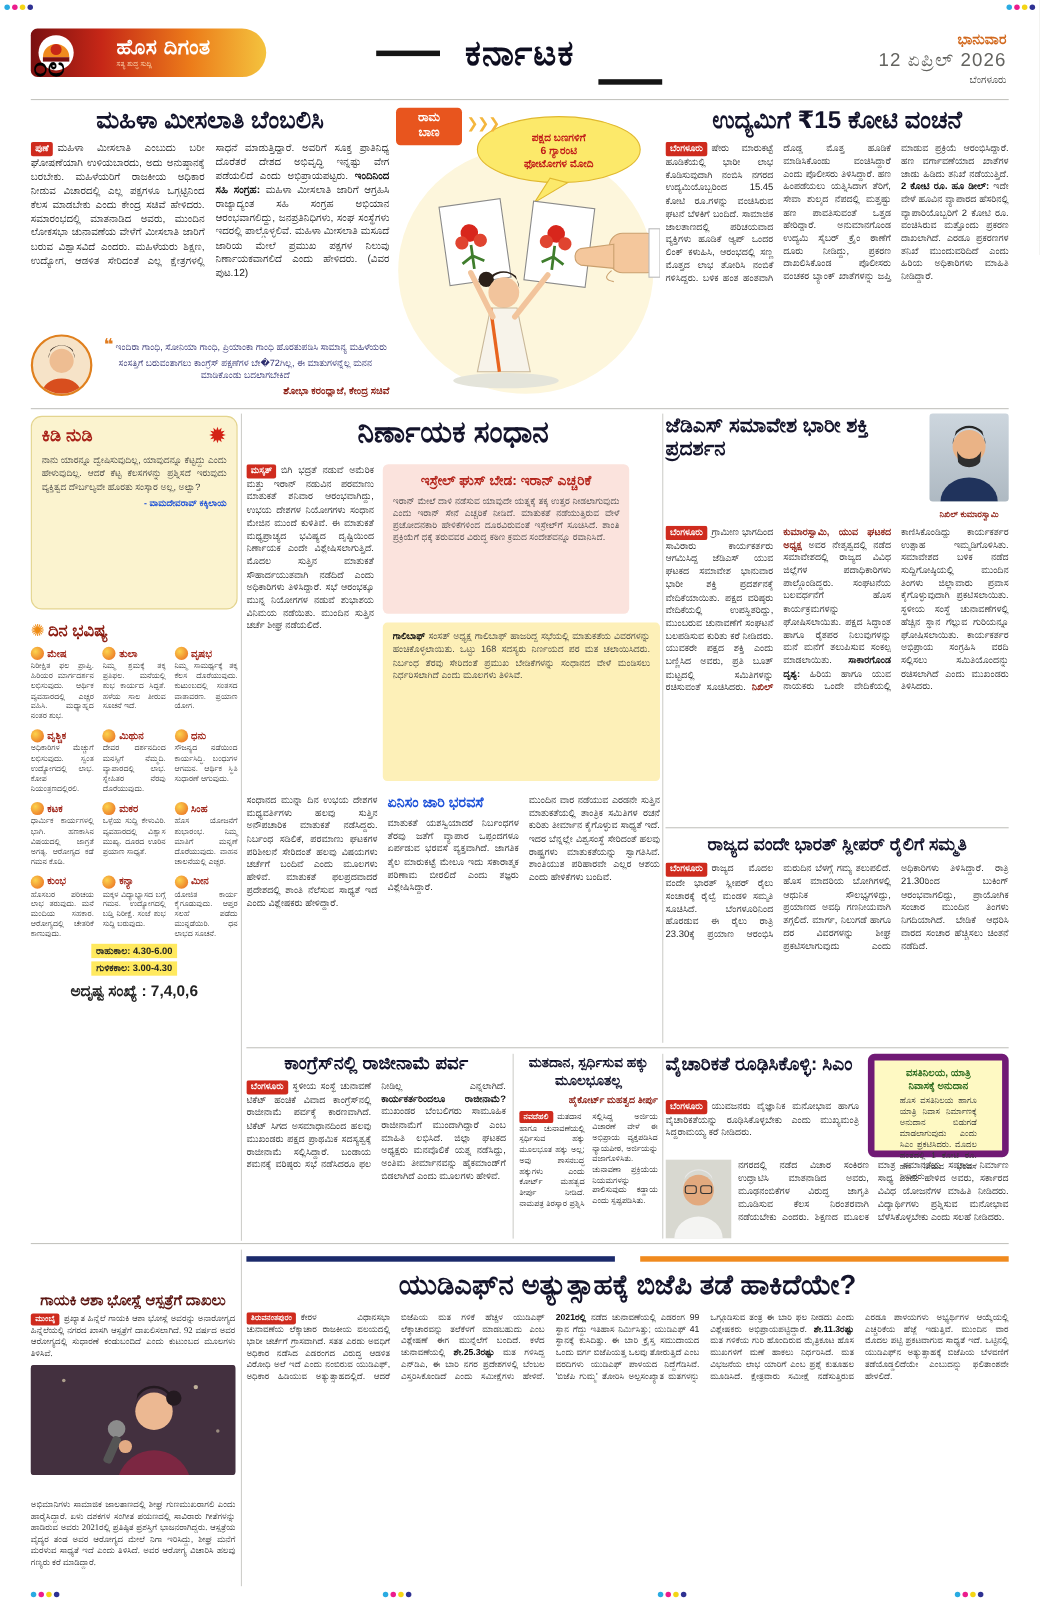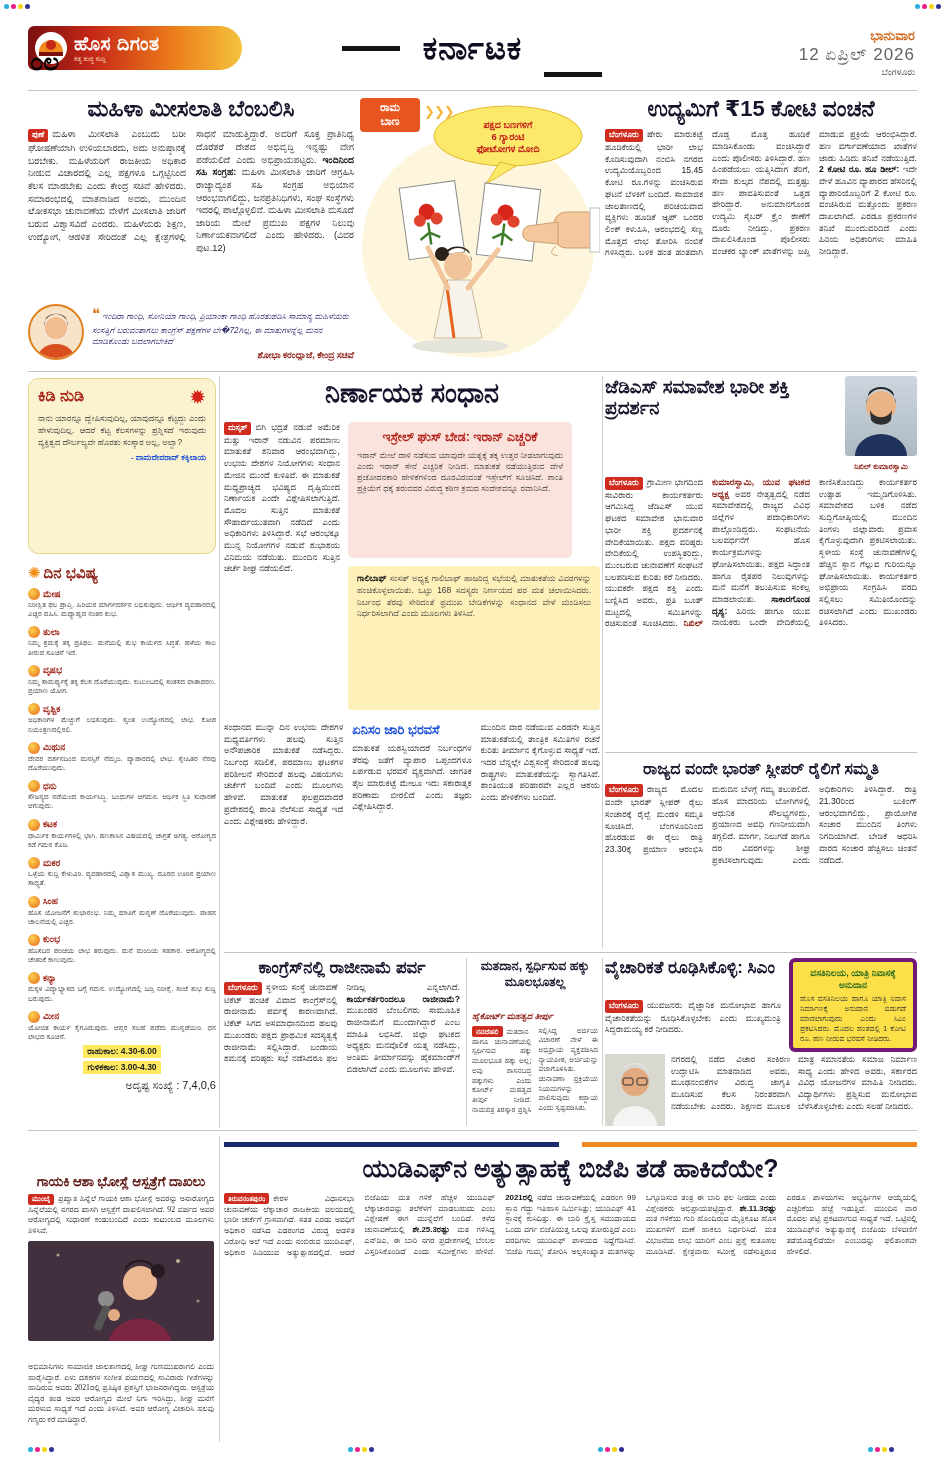--- a/index.html
+++ b/index.html
@@ -13,68 +13,68 @@
   .headline{font-weight:bold;color:#14142b;line-height:1.15;}
   .pill{display:inline-block;background:#cf2b1e;color:#fff;font-weight:bold;font-size:8px;
         padding:0 4px;border-radius:2px;margin-right:4px;line-height:1.6;}
   .insub{font-weight:bold;color:#101010;}
   .insub-m{font-weight:bold;color:#8c1d12;}
   .bnum{font-weight:bold;color:#101010;}
   .body-s{font-size:8.6px;line-height:1.36;color:#222;}
   .body-xs{font-size:7.8px;line-height:1.35;color:#262626;}
   
   .masthead{left:28px;top:26px;width:214px;height:44px;border-radius:6px 22px 22px 6px;
-     background:linear-gradient(90deg,#7a1010,#c62717 30%,#ec7c1a 68%,#f4c33e);display:flex;align-items:center;padding-left:6px;box-sizing:border-box;}
+     background:linear-gradient(90deg,#7a1010,#c62717 30%,#ec7c1a 68%,#f4c33e);display:flex;align-items:center;padding-left:6px;box-sizing:border-box;gap:32px;}
   .mast-name{color:#fff;font-weight:bold;font-size:19px;line-height:1;letter-spacing:.5px;}
   .mast-tag{color:#ffe9c2;font-size:6.5px;margin-top:2px;}
   .edition{left:30px;top:48px;font-size:24px;font-weight:bold;color:#000000;}
   .pg-title{left:0;right:0;top:30px;text-align:center;font-size:32px;font-weight:bold;color:#0e0e20;letter-spacing:1px;}
   .bar{position:absolute;height:5px;background:#151515;}
   .datebox{right:30px;top:28px;text-align:right;}
   .day{color:#d2691e;font-weight:bold;font-size:13px;}
   .date{color:#63635f;font-size:17px;letter-spacing:1px;margin-top:1px;}
   .city{color:#3d3d3a;font-size:9px;margin-top:2px;}
   
   .regs{position:absolute;display:flex;gap:2px;}
   .regs i{width:5px;height:5px;border-radius:50%;display:block;}
   .c1{background:#29abe2}.c2{background:#ec1c8d}.c3{background:#f4d514}.c4{background:#2e3192}
   
-  .a1-quote{font-style:italic;font-size:8.3px;line-height:1.35;color:#2e2e6e;}
+  .a1-quote{font-size:8.3px;line-height:1.35;color:#2e2e6e;text-align:center;}
   .byline{font-weight:bold;font-size:9px;color:#8c1d12;text-align:right;margin-top:3px;}
   .qmark{color:#e07b1e;font-size:15px;font-weight:bold;margin-right:2px;}
   
   .toon-label{position:absolute;left:2px;top:2px;width:60px;background:#e8551e;border-radius:4px;
       color:#fff;font-weight:bold;font-size:11px;text-align:center;line-height:1.25;padding:3px 0;z-index:3;}
   .toon-arrows{position:absolute;left:66px;top:8px;color:#f4b63e;font-size:13px;font-weight:bold;letter-spacing:-1px;z-index:3;}
   
   .kidi{left:28px;top:378px;width:188px;height:176px;background:#fbf3cf;border:1px solid #e3d48e;
         border-radius:10px;box-sizing:border-box;padding:8px 9px;}
   .kidi-title{font-size:16px;font-weight:bold;color:#a8231a;}
   .kidi-star{color:#d42316;font-size:20px;line-height:1;}
   .kidi-quote{font-size:8.3px;line-height:1.45;color:#3a3a3a;margin-top:5px;text-align:justify;}
   .kidi-attr{font-size:8px;font-weight:bold;color:#1b4fd8;text-align:right;margin-top:5px;}
   
   .horo{left:28px;top:564px;width:188px;}
   .horo-title{font-size:15px;font-weight:bold;color:#8c1d12;margin-bottom:6px;}
   .horo-sun{color:#ef8a12;margin-right:3px;}
-  .horo-grid{display:grid;grid-template-columns:1fr;column-gap:8px;row-gap:7px;}
+  .horo-grid{display:grid;grid-template-columns:1fr 1fr 1fr;column-gap:8px;row-gap:7px;}
   .sign-head{display:flex;align-items:center;gap:3px;}
   .sign-ic{width:12px;height:12px;border-radius:50%;background:radial-gradient(circle at 35% 35%,#fcd34d,#e8641e);flex:none;}
   .sign-name{font-size:9px;font-weight:bold;color:#a0261a;}
   .sign-text{font-size:7.1px;line-height:1.3;color:#333;text-align:justify;margin-top:1px;}
   .horo-time{display:block;background:#ffe95e;font-size:8.5px;font-weight:bold;color:#222;
      padding:1px 4px;margin:3px auto 0;width:fit-content;}
-  .horo-lucky{font-size:11px;font-weight:normal;color:#222;text-align:right;margin-top:5px;}
+  .horo-lucky{font-size:14px;font-weight:bold;color:#222;text-align:center;margin-top:5px;}
   
   .pinkbox{background:#fbe3dd;border-radius:5px;padding:8px 9px;box-sizing:border-box;}
   .pink-title{font-size:12.5px;font-weight:bold;color:#b3231a;text-align:center;line-height:1.25;margin-bottom:4px;}
   .yellowbox{background:#fdf0b8;border-radius:4px;padding:7px 9px;box-sizing:border-box;}
   .blue-inset{font-size:13px;font-weight:bold;color:#1b4fd8;line-height:1.3;margin-bottom:4px;}
   
-  .greenbox{background:#fde047;border:4px solid #701a75;border-radius:6px;box-sizing:border-box;padding:6px 7px;}
+  .greenbox{background:#fef9c3;border:6px solid #701a75;border-radius:6px;box-sizing:border-box;padding:6px 23px;}
   .green-title{font-size:9px;font-weight:bold;color:#2c6b1f;text-align:center;line-height:1.3;margin-bottom:3px;}
   
   .udf-bar-l{position:absolute;left:0;top:4px;width:335px;height:5px;background:#1b2a6b;}
   .udf-bar-r{position:absolute;right:0;top:4px;width:335px;height:5px;background:#f08a1e;}
   .photo-cap{font-size:7.5px;font-weight:bold;color:#8c1d12;text-align:center;margin-top:2px;line-height:1.2;}
   .avatar-ring{border:2px solid #e0801e;border-radius:50%;}
 </style>
 </head>
 <body>
 
@@ -360,21 +360,21 @@
     <div class="headline" style="font-size:16.5px;text-align:center;">ಕಾಂಗ್ರೆಸ್‌ನಲ್ಲಿ ರಾಜೀನಾಮೆ ಪರ್ವ</div>
     <div class="just clip body-s" style="margin-top:5px;column-count:2;column-gap:9px;height:138px;">
       <span class="pill">ಬೆಂಗಳೂರು</span><span>ಸ್ಥಳೀಯ ಸಂಸ್ಥೆ ಚುನಾವಣೆ ಟಿಕೆಟ್ ಹಂಚಿಕೆ ವಿವಾದ ಕಾಂಗ್ರೆಸ್‌ನಲ್ಲಿ ರಾಜೀನಾಮೆ ಪರ್ವಕ್ಕೆ ಕಾರಣವಾಗಿದೆ. ಟಿಕೆಟ್ ಸಿಗದ ಅಸಮಾಧಾನದಿಂದ ಹಲವು ಮುಖಂಡರು ಪಕ್ಷದ ಪ್ರಾಥಮಿಕ ಸದಸ್ಯತ್ವಕ್ಕೆ ರಾಜೀನಾಮೆ ಸಲ್ಲಿಸಿದ್ದಾರೆ. ಬಂಡಾಯ ಶಮನಕ್ಕೆ ವರಿಷ್ಠರು ಸಭೆ ನಡೆಸಿದರೂ ಫಲ ನೀಡಿಲ್ಲ ಎನ್ನಲಾಗಿದೆ. </span>
       <span class="insub">ಕಾರ್ಯಕರ್ತರಿಂದಲೂ ರಾಜೀನಾಮೆ?</span>
       <span>ಮುಖಂಡರ ಬೆಂಬಲಿಗರು ಸಾಮೂಹಿಕ ರಾಜೀನಾಮೆಗೆ ಮುಂದಾಗಿದ್ದಾರೆ ಎಂಬ ಮಾಹಿತಿ ಲಭಿಸಿದೆ. ಜಿಲ್ಲಾ ಘಟಕದ ಅಧ್ಯಕ್ಷರು ಮನವೊಲಿಕೆ ಯತ್ನ ನಡೆಸಿದ್ದು, ಅಂತಿಮ ತೀರ್ಮಾನವನ್ನು ಹೈಕಮಾಂಡ್‌ಗೆ ಬಿಡಲಾಗಿದೆ ಎಂದು ಮೂಲಗಳು ಹೇಳಿವೆ.</span>
     </div>
   </div>
 
   <div class="abs" style="left:472px;top:958px;width:126px;">
     <div class="headline" style="font-size:12.5px;text-align:center;line-height:1.3;">ಮತದಾನ, ಸ್ಪರ್ಧಿಸುವ ಹಕ್ಕು ಮೂಲಭೂತಲ್ಲ</div>
-    <div class="insub-m" style="font-size:8.5px;text-align:left;margin-top:20px;font-style:italic;">ಹೈಕೋರ್ಟ್ ಮಹತ್ವದ ತೀರ್ಪು</div>
+    <div class="insub-m" style="font-size:8.5px;text-align:right;margin-top:4px;">ಹೈಕೋರ್ಟ್ ಮಹತ್ವದ ತೀರ್ಪು</div>
     <div class="just clip" style="margin-top:4px;column-count:2;column-gap:7px;height:110px;font-size:7.3px;line-height:1.33;color:#262626;">
       <span class="pill" style="font-size:7px;">ನವದೆಹಲಿ</span><span>ಮತದಾನ ಹಾಗೂ ಚುನಾವಣೆಯಲ್ಲಿ ಸ್ಪರ್ಧಿಸುವ ಹಕ್ಕು ಮೂಲಭೂತ ಹಕ್ಕು ಅಲ್ಲ; ಅವು ಶಾಸನಬದ್ಧ ಹಕ್ಕುಗಳು ಎಂದು ಕೋರ್ಟ್ ಮಹತ್ವದ ತೀರ್ಪು ನೀಡಿದೆ. ನಾಮಪತ್ರ ತಿರಸ್ಕಾರ ಪ್ರಶ್ನಿಸಿ ಸಲ್ಲಿಸಿದ್ದ ಅರ್ಜಿಯ ವಿಚಾರಣೆ ವೇಳೆ ಈ ಅಭಿಪ್ರಾಯ ವ್ಯಕ್ತಪಡಿಸಿದ ನ್ಯಾಯಪೀಠ, ಅರ್ಜಿಯನ್ನು ವಜಾಗೊಳಿಸಿತು. ಚುನಾವಣಾ ಪ್ರಕ್ರಿಯೆಯ ನಿಯಮಗಳನ್ನು ಪಾಲಿಸುವುದು ಕಡ್ಡಾಯ ಎಂದು ಸ್ಪಷ್ಟಪಡಿಸಿತು.</span>
     </div>
   </div>
 
   <div class="abs" style="left:605px;top:958px;width:312px;height:170px;">
     <div class="headline" style="width:176px;font-size:17px;">ವೈಚಾರಿಕತೆ ರೂಢಿಸಿಕೊಳ್ಳಿ: ಸಿಎಂ</div>
     <div class="abs greenbox" style="right:0;top:0;width:128px;height:94px;">
       <div class="green-title">ವಸತಿನಿಲಯ, ಯಾತ್ರಿ ನಿವಾಸಕ್ಕೆ ಅನುದಾನ</div>
       <div class="just" style="font-size:7.6px;line-height:1.3;color:#333;">ಹೊಸ ವಸತಿನಿಲಯ ಹಾಗೂ ಯಾತ್ರಿ ನಿವಾಸ ನಿರ್ಮಾಣಕ್ಕೆ ಅನುದಾನ ಬಿಡುಗಡೆ ಮಾಡಲಾಗುವುದು ಎಂದು ಸಿಎಂ ಪ್ರಕಟಿಸಿದರು. ಮೊದಲ ಹಂತದಲ್ಲಿ 1 ಕೋಟಿ ರೂ. ಹಣ ನೀಡುವ ಭರವಸೆ ನೀಡಿದರು.</div>

